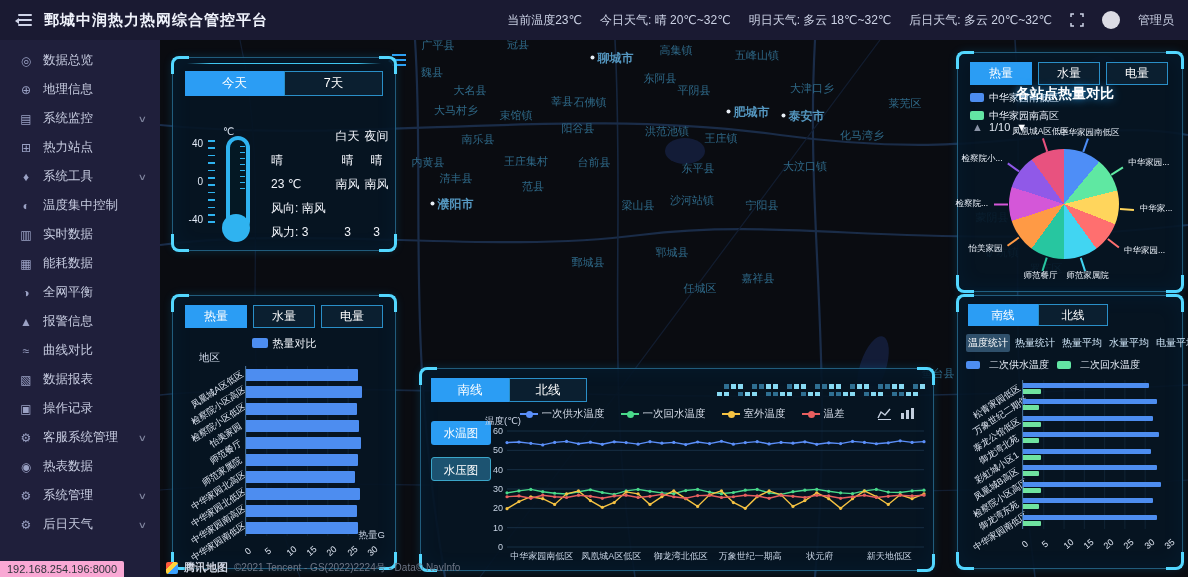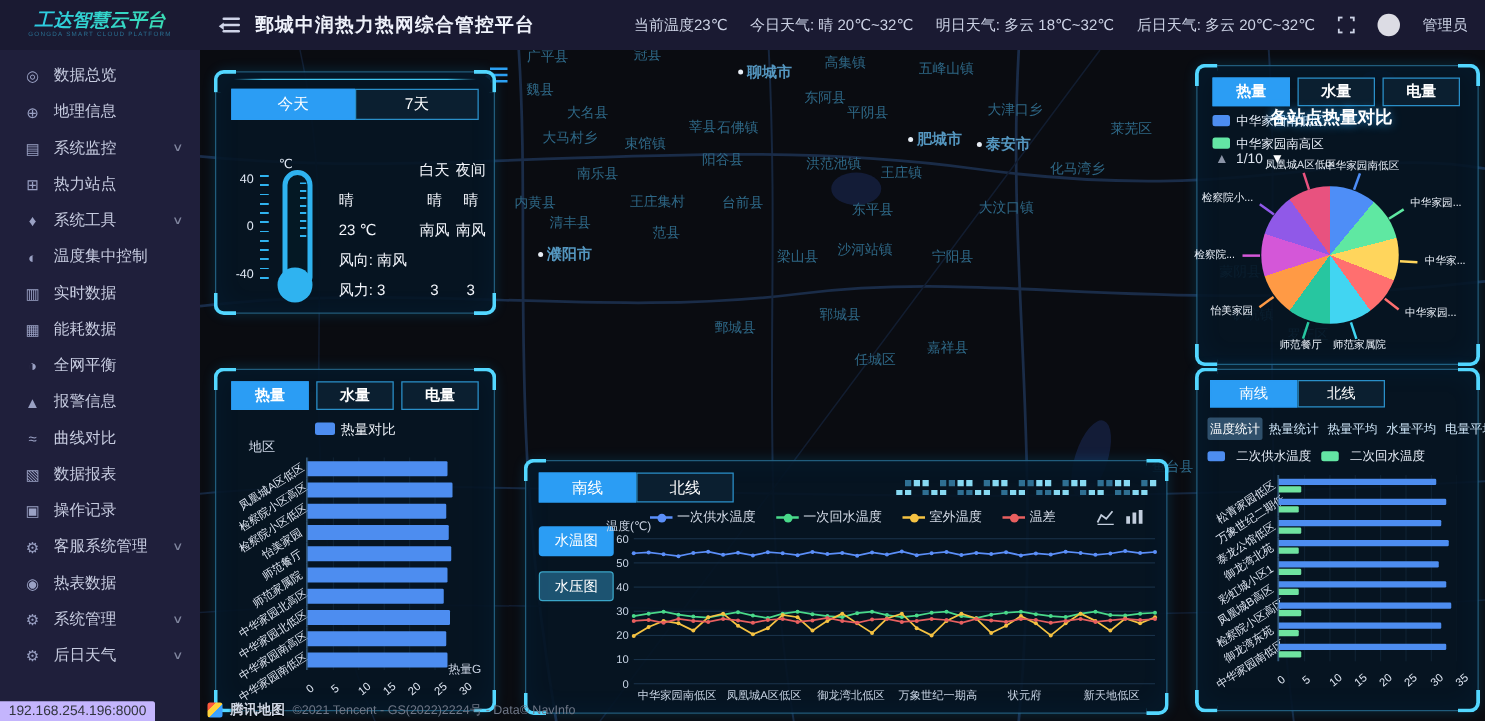--- a/index.html
+++ b/index.html
@@ -19,21 +19,21 @@
   .hdr-right{margin-left:auto;display:flex;align-items:center;gap:18px;padding-right:14px;color:#ccd2e5;font-size:12px;}
   .avatar{width:18px;height:18px;border-radius:50%;background:#dcdce4;display:inline-block;}
   .fsicon{cursor:pointer;}
 
   
   aside{position:absolute;left:0;top:40px;width:160px;bottom:0;background:#1f1f3b;z-index:40;padding-top:6px;box-sizing:border-box;}
   .sb-item{display:flex;align-items:center;height:29px;padding-left:18px;color:#c7cce0;font-size:12.5px;cursor:pointer;}
   .sb-item .ic{width:16px;margin-right:9px;color:#9aa1c4;font-size:12px;text-align:center;flex:none;}
   .sb-item .lb{white-space:nowrap;}
   .sb-item .chev{margin-left:auto;margin-right:14px;color:#80869f;font-size:9px;transform:scaleX(1.4);}
-  .status-url{position:absolute;left:0;bottom:0;background:#c4b5fd;color:#30343c;font-size:11px;padding:2px 7px;z-index:60;border-radius:0 2px 0 0;}
+  .status-url{position:absolute;left:0;bottom:0;background:#f9a8d4;color:#30343c;font-size:11px;padding:2px 7px;z-index:60;border-radius:0 2px 0 0;}
 
   
   main{position:absolute;left:160px;top:40px;width:1028px;height:537px;background:#0a0c11;overflow:hidden;}
   .roads{position:absolute;left:0;top:0;}
   .roads path{fill:none;}
   .r1{stroke:#1a2c48;stroke-width:2.2;} .r2{stroke:#16263e;stroke-width:1.6;} .r3{stroke:#121d30;stroke-width:1.2;}
   .lake{position:absolute;background:#141e3a;border-radius:50%;opacity:.95;}
   .mlabel{position:absolute;font-size:11px;color:#2e6887;white-space:nowrap;transform:translate(-50%,-50%);}
   .mlabel.city{color:#5496bf;font-weight:bold;font-size:12px;}
   .mlabel.city i{display:inline-block;width:4px;height:4px;border-radius:50%;background:#e8eef5;margin-right:3px;vertical-align:2px;}
@@ -50,21 +50,21 @@
   .cnr{position:absolute;width:15px;height:15px;border:3px solid #53d7ff;z-index:3;pointer-events:none;}
   .cnr.tl{left:-2px;top:-2px;border-right:0;border-bottom:0;border-top-left-radius:8px;}
   .cnr.tr{right:-2px;top:-2px;border-left:0;border-bottom:0;border-top-right-radius:8px;}
   .cnr.bl{left:-2px;bottom:-2px;border-right:0;border-top:0;border-bottom-left-radius:8px;}
   .cnr.br{right:-2px;bottom:-2px;border-left:0;border-top:0;border-bottom-right-radius:8px;}
 
   .t{cursor:pointer;text-align:center;color:#fff;background:#0b1f30;border:1px solid #2a8fc8;box-sizing:border-box;}
   .t.active{background:#2b9df4;border-color:#2b9df4;}
   .tabs2{position:absolute;display:flex;}
   .tabs2 .t{width:78px;height:24px;line-height:22px;font-size:12.5px;}
-  .tabs3{position:absolute;left:12px;top:9px;display:flex;gap:6px;font-weight:bold;}
+  .tabs3{position:absolute;left:12px;top:9px;display:flex;gap:6px;}
   .tabs3 .t{width:62px;height:23px;line-height:21px;font-size:12px;}
 
   
   #p-weather{left:12px;top:17px;width:222px;height:192px;}
   .deco-top{position:absolute;left:14px;right:14px;top:5px;height:1px;background:linear-gradient(90deg,transparent,#3fc6f0 12%,#3fc6f0 88%,transparent);}
   #p-weather .tabs2{left:12px;top:13px;}
   #p-weather .tabs2 .t{width:99px;height:25px;line-height:23px;}
   .wtime{position:absolute;left:14px;top:46px;font-size:11.5px;color:#f0f4fb;padding-bottom:3px;border-bottom:1px solid rgba(120,190,230,.35);width:194px;}
   .thermo{position:absolute;left:8px;top:76px;width:88px;height:110px;}
   .tunit{position:absolute;left:42px;top:-8px;color:#e2eaf6;font-size:10px;}
@@ -131,24 +131,20 @@
   .rlegend{position:absolute;left:0;right:0;top:62px;font-size:10px;color:#e8eef8;}
   .rlegend .sq{width:14px;height:8px;margin-left:8px;}
   #right-chart{left:8px;top:84px;width:208px;}
 </style>
 </head>
 <body>
 
 <div class="app">
 
   <header>
-    <div class="logo">
-      <div class="logo-main">工达智慧云平台</div>
-      <div class="logo-sub">GONGDA SMART CLOUD PLATFORM</div>
-    </div>
     <span class="hamb">
         <i></i>
         <i></i>
         <i></i>
       </span>
     <h1>鄄城中润热力热网综合管控平台</h1>
     <div class="hdr-right">
       <span>当前温度23℃</span>
       <span>今日天气: 晴 20℃~32℃</span>
       <span>明日天气: 多云 18℃~32℃</span>

